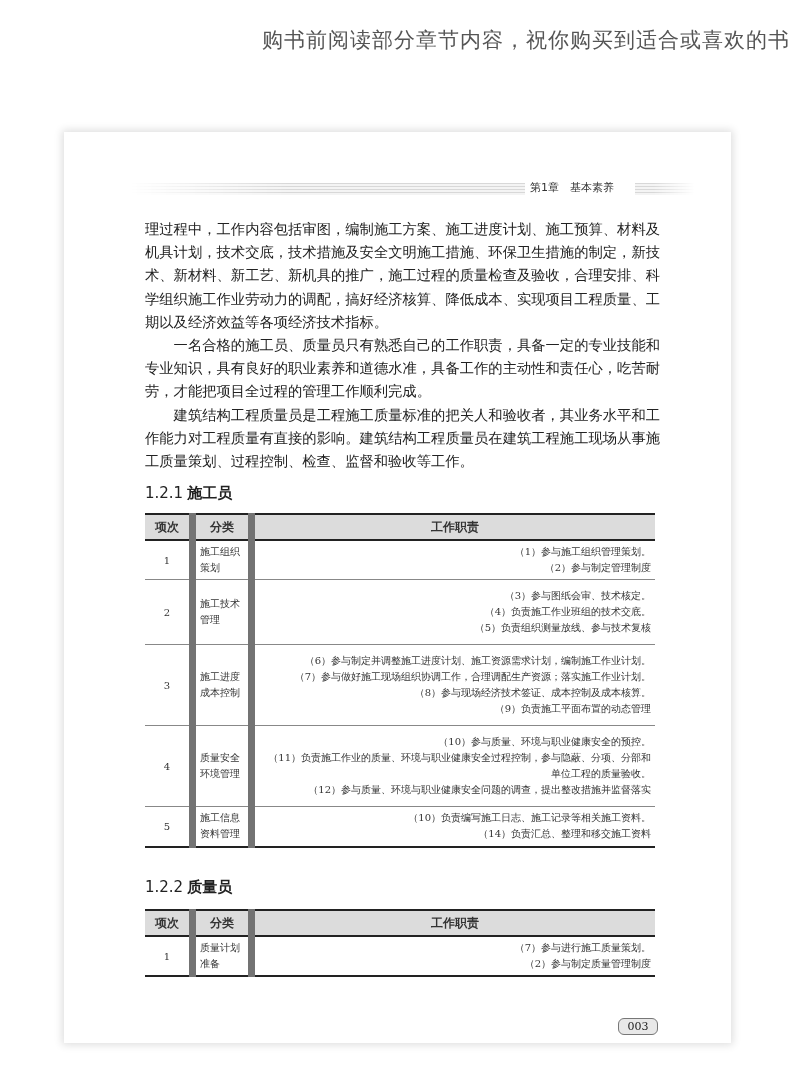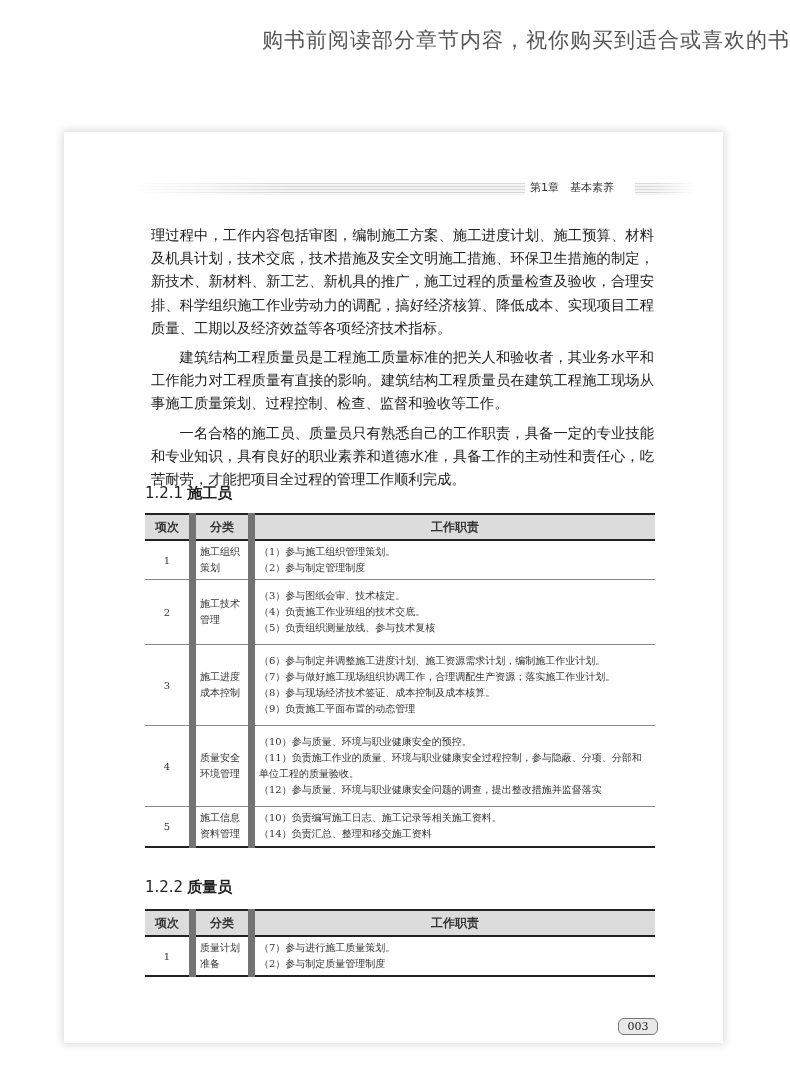--- a/index.html
+++ b/index.html
@@ -2,42 +2,42 @@
 <html><head>
 <meta charset="utf-8">
 <style>
   html, body { margin:0; padding:0; background:#ffffff; }
   body { width:790px; height:1069px; position:relative; overflow:hidden;
          font-family:"DejaVu Serif","Liberation Serif",serif; color:#222; }
   .banner { position:absolute; left:0; top:26px; width:790px; text-align:right;
             font-family:"DejaVu Sans","Liberation Sans",sans-serif; font-size:21px;
             color:#555; letter-spacing:1px; }
   .page { position:absolute; left:64px; top:132px; width:659px; height:911px; background:#fff;
-          box-shadow:0 0 8px 2px rgba(0,0,0,0.13); }
+          box-shadow:0 0 8px 2px rgba(0,0,0,0.13);padding-left:8px; }
   .runhead { position:absolute; left:66px; top:48px; width:526px; height:18px; }
   .runhead .stripes-left { position:absolute; left:0; top:3px; width:395px; height:12px;
           background:repeating-linear-gradient(to bottom,#d8d8d8 0,#d8d8d8 1px,#f4f4f4 1px,#f4f4f4 3px);
           -webkit-mask-image:linear-gradient(to right,transparent,#000 40%); mask-image:linear-gradient(to right,transparent,#000 40%); }
   .runhead .title { position:absolute; left:400px; top:0; font-size:11px; color:#333;
           font-family:"DejaVu Sans","Liberation Sans",sans-serif; white-space:nowrap; }
   .runhead .stripes-right { position:absolute; left:505px; top:3px; width:60px; height:12px;
           background:repeating-linear-gradient(to bottom,#d8d8d8 0,#d8d8d8 1px,#f4f4f4 1px,#f4f4f4 3px);
           -webkit-mask-image:linear-gradient(to right,#000 30%,transparent); mask-image:linear-gradient(to right,#000 30%,transparent); }
   .body-text { position:absolute; left:81px; top:86px; width:515px; font-size:14.3px;
                line-height:23.2px; color:#222; text-align:justify; }
-  .body-text p { margin:6px; }
+  .body-text p { margin:0; }
   .body-text p.indent { text-indent:2em; }
   .section-title { position:absolute; left:81px; font-size:15px; font-weight:bold; color:#222;
                    font-family:"DejaVu Sans","Liberation Sans",sans-serif; }
   .section-title .num { font-weight:normal; margin-right:4px; }
   table.duty { position:absolute; left:81px; width:510px; border-collapse:collapse;
                font-size:10px; color:#333; }
   table.duty th { background:#dcdcdc; font-weight:bold; height:22px; font-size:12px;
                   border-top:2px solid #222; border-bottom:2px solid #222; }
-  table.duty td { border-bottom:1px solid #888; vertical-align:middle; padding:3px 4px; }
+  table.duty td { border-bottom:1px solid #888; vertical-align:middle; padding:3px 4px;text-align:right; }
   table.duty tr:last-child td { border-bottom:2px solid #222; }
   table.duty th + th, table.duty td + td { border-left:7px solid #737373; }
   table.duty td.idx { text-align:center; width:36px; }
   table.duty td.cat { text-align:left; width:44px; line-height:16px; }
   table.duty td.duties { line-height:16px; }
   table.duty td.duties div { margin:0; }
   .pagenum { position:absolute; left:554px; top:864px; width:38px; height:15px;
              border:1px solid #777; border-radius:6px; background:#e8e8e8;
              font-size:11px; text-align:center; line-height:15px; color:#222;margin-top:22px; }
 </style>
@@ -48,22 +48,22 @@
 
 <div class="page">
   <div class="runhead">
     <div class="stripes-left"></div>
     <span class="title">第1章　基本素养</span>
     <div class="stripes-right"></div>
   </div>
 
   <div class="body-text">
     <p>理过程中，工作内容包括审图，编制施工方案、施工进度计划、施工预算、材料及机具计划，技术交底，技术措施及安全文明施工措施、环保卫生措施的制定，新技术、新材料、新工艺、新机具的推广，施工过程的质量检查及验收，合理安排、科学组织施工作业劳动力的调配，搞好经济核算、降低成本、实现项目工程质量、工期以及经济效益等各项经济技术指标。</p>
+    <p class="indent">一名合格的施工员、质量员只有熟悉自己的工作职责，具备一定的专业技能和专业知识，具有良好的职业素养和道德水准，具备工作的主动性和责任心，吃苦耐劳，才能把项目全过程的管理工作顺利完成。</p>
     <p class="indent">建筑结构工程质量员是工程施工质量标准的把关人和验收者，其业务水平和工作能力对工程质量有直接的影响。建筑结构工程质量员在建筑工程施工现场从事施工质量策划、过程控制、检查、监督和验收等工作。</p>
-    <p class="indent">一名合格的施工员、质量员只有熟悉自己的工作职责，具备一定的专业技能和专业知识，具有良好的职业素养和道德水准，具备工作的主动性和责任心，吃苦耐劳，才能把项目全过程的管理工作顺利完成。</p>
   </div>
 
   <div class="section-title" style="top:352px;">
     <span class="num">1.2.1</span><span>施工员</span>
   </div>
 
   <table class="duty" style="top:381px;">
     <thead>
       <tr>
         <th>项次</th>

